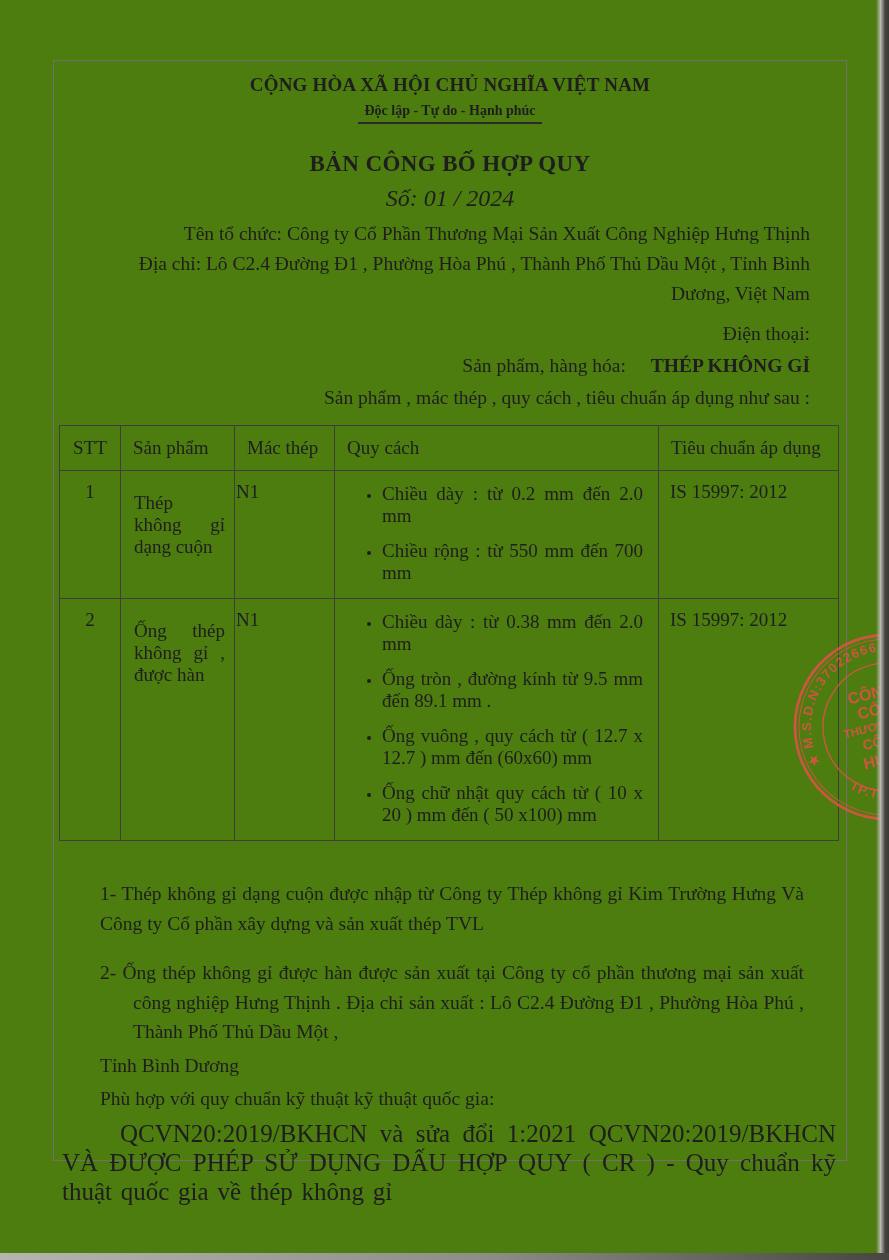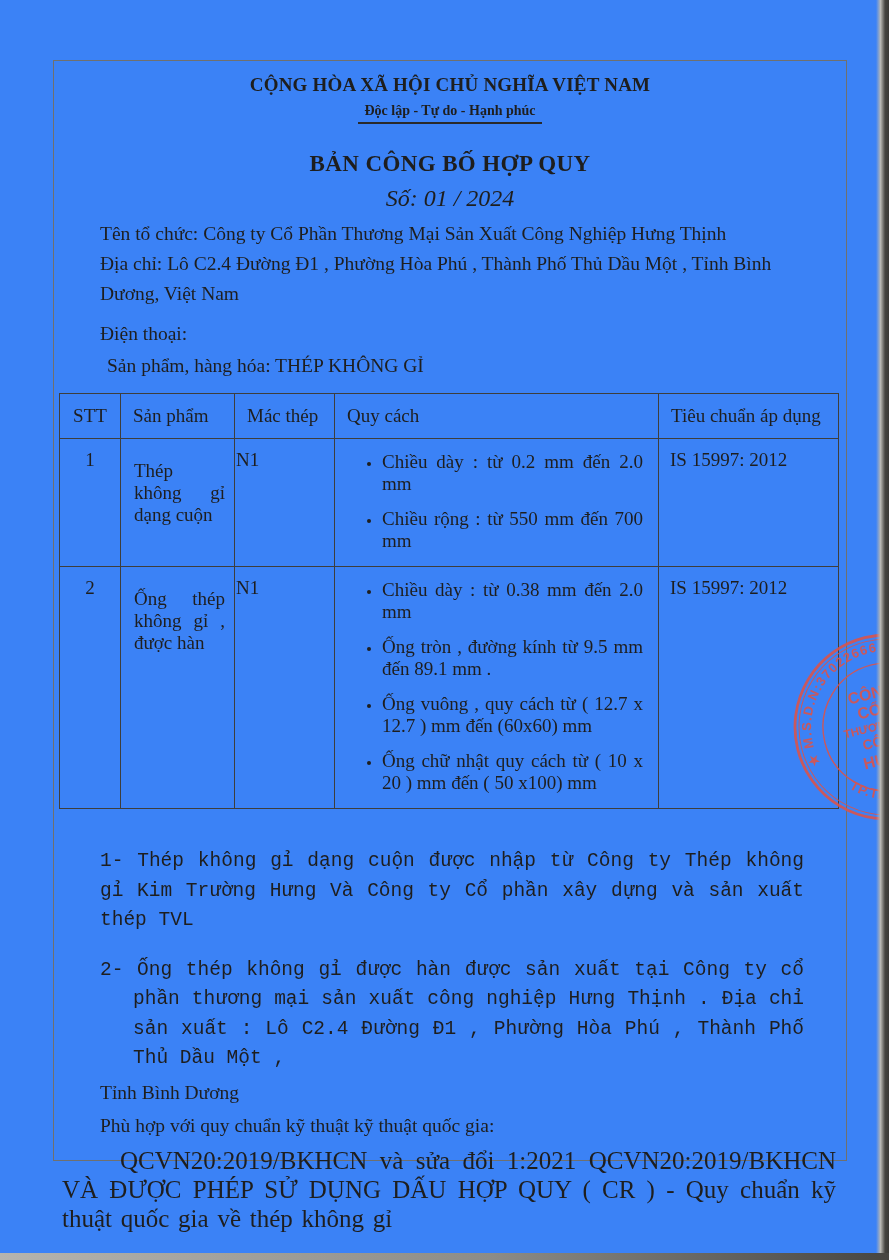--- a/index.html
+++ b/index.html
@@ -1,20 +1,20 @@
 <!DOCTYPE html>
 <html><head>
 <meta charset="utf-8">
 <style>
   * { box-sizing: border-box; }
   html, body { margin: 0; padding: 0; background: #ffffff; }
   .page {
     position: relative;
     width: 889px; height: 1260px;
-    background: #3b82f6;
+    background: #4d7c0f;
     overflow: hidden;
     font-family: "Liberation Serif", serif;
     color: #1e1e1e;
   }
   
   .edge-right {
     position: absolute; top: 0; right: 0; width: 13px; height: 100%;
     background: linear-gradient(to right, rgba(80,78,72,0) 0%, #b9b8b2 35%, #45443f 70%, #3a3934 100%);
   }
   .edge-bottom {
@@ -30,24 +30,24 @@
   .national-title { font-size: 19px; font-weight: bold; letter-spacing: .2px; }
   .motto-wrap { margin-top: 5px; }
   .motto {
     display: inline-block; font-size: 14px; font-weight: bold;
     border-bottom: 2px solid #2a2a2a; padding: 0 6px 3px 6px;
   }
   .doc-title { margin-top: 27px; font-size: 23px; font-weight: bold; letter-spacing: .4px; }
   .doc-number { margin-top: 8px; font-size: 24px; font-style: italic; }
 
   .info { margin: 7px 36px 0 46px; font-size: 19.5px; line-height: 30px; }
-  .info-line { text-align: left; }
+  .info-line { text-align: right; }
   .phone-line { margin-top: 10px; }
   .indent-sm { margin-left: 7px; margin-top: 2px; }
-  .product-value { font-weight: normal; }
+  .product-value { font-weight: bold; margin-left: 20px; }
 
   table.spec-table {
     border-collapse: collapse;
     margin: 12px 0 0 5px;
     width: 779px;
     font-size: 19px;
     table-layout: fixed;
   }
   .spec-table th, .spec-table td {
     border: 1.7px solid #3e3e3c;
@@ -61,21 +61,21 @@
   td.cell-name { padding: 21px 9px 0 13px; text-align: justify; }
   td.cell-grade { text-align: left; }
   td.cell-std { padding-left: 11px; }
   .row-1 td { height: 95px; }
   .row-2 td { height: 237px; }
   ul.spec-list { margin: 0; padding: 2px 14px 0 46px; }
   ul.spec-list li { margin-bottom: 13px; text-align: justify; }
   ul.spec-list li::marker { font-size: 15px; }
 
   .notes { margin: 38px 42px 0 46px; font-size: 19.5px; line-height: 29.5px; }
-  .note { text-align: justify; font-family: Liberation Mono, monospace; }
+  .note { text-align: justify; }
   .note-2 { padding-left: 33px; text-indent: -33px; margin-top: 20px; }
   .footer-line { margin: 4px 42px 0 46px; font-size: 19.5px; line-height: 29px; }
   .regulation {
     margin: 6px 10px 0 8px; font-size: 25px; line-height: 29px;
     text-align: justify; text-indent: 58px; word-spacing: 2.5px;
   }
 
   .stamp {
     position: absolute; left: 772px; top: 612px; width: 230px; height: 230px;
     transform: rotate(-14deg); transform-origin: 50% 50%;
@@ -97,20 +97,21 @@
     <div class="center doc-title">BẢN CÔNG BỐ HỢP QUY</div>
     <div class="center doc-number">Số: 01 / 2024</div>
 
     <div class="info">
       <div class="info-line">Tên tổ chức: Công ty Cổ Phần Thương Mại Sản Xuất Công Nghiệp Hưng Thịnh</div>
       <div class="info-line">Địa chỉ: Lô C2.4 Đường Đ1 , Phường Hòa Phú , Thành Phố Thủ Dầu Một , Tỉnh Bình Dương, Việt Nam</div>
       <div class="info-line phone-line">Điện thoại:</div>
       <div class="info-line indent-sm">
         <span>Sản phẩm, hàng hóa: </span><span class="product-value">THÉP KHÔNG GỈ</span>
       </div>
+      <div class="info-line indent-sm">Sản phẩm , mác thép , quy cách , tiêu chuẩn áp dụng như sau :</div>
     </div>
 
     <table class="spec-table">
       <colgroup>
         <col style="width:61px">
           <col style="width:114px">
           <col style="width:100px">
           <col style="width:324px">
           <col style="width:180px">
       </colgroup>

